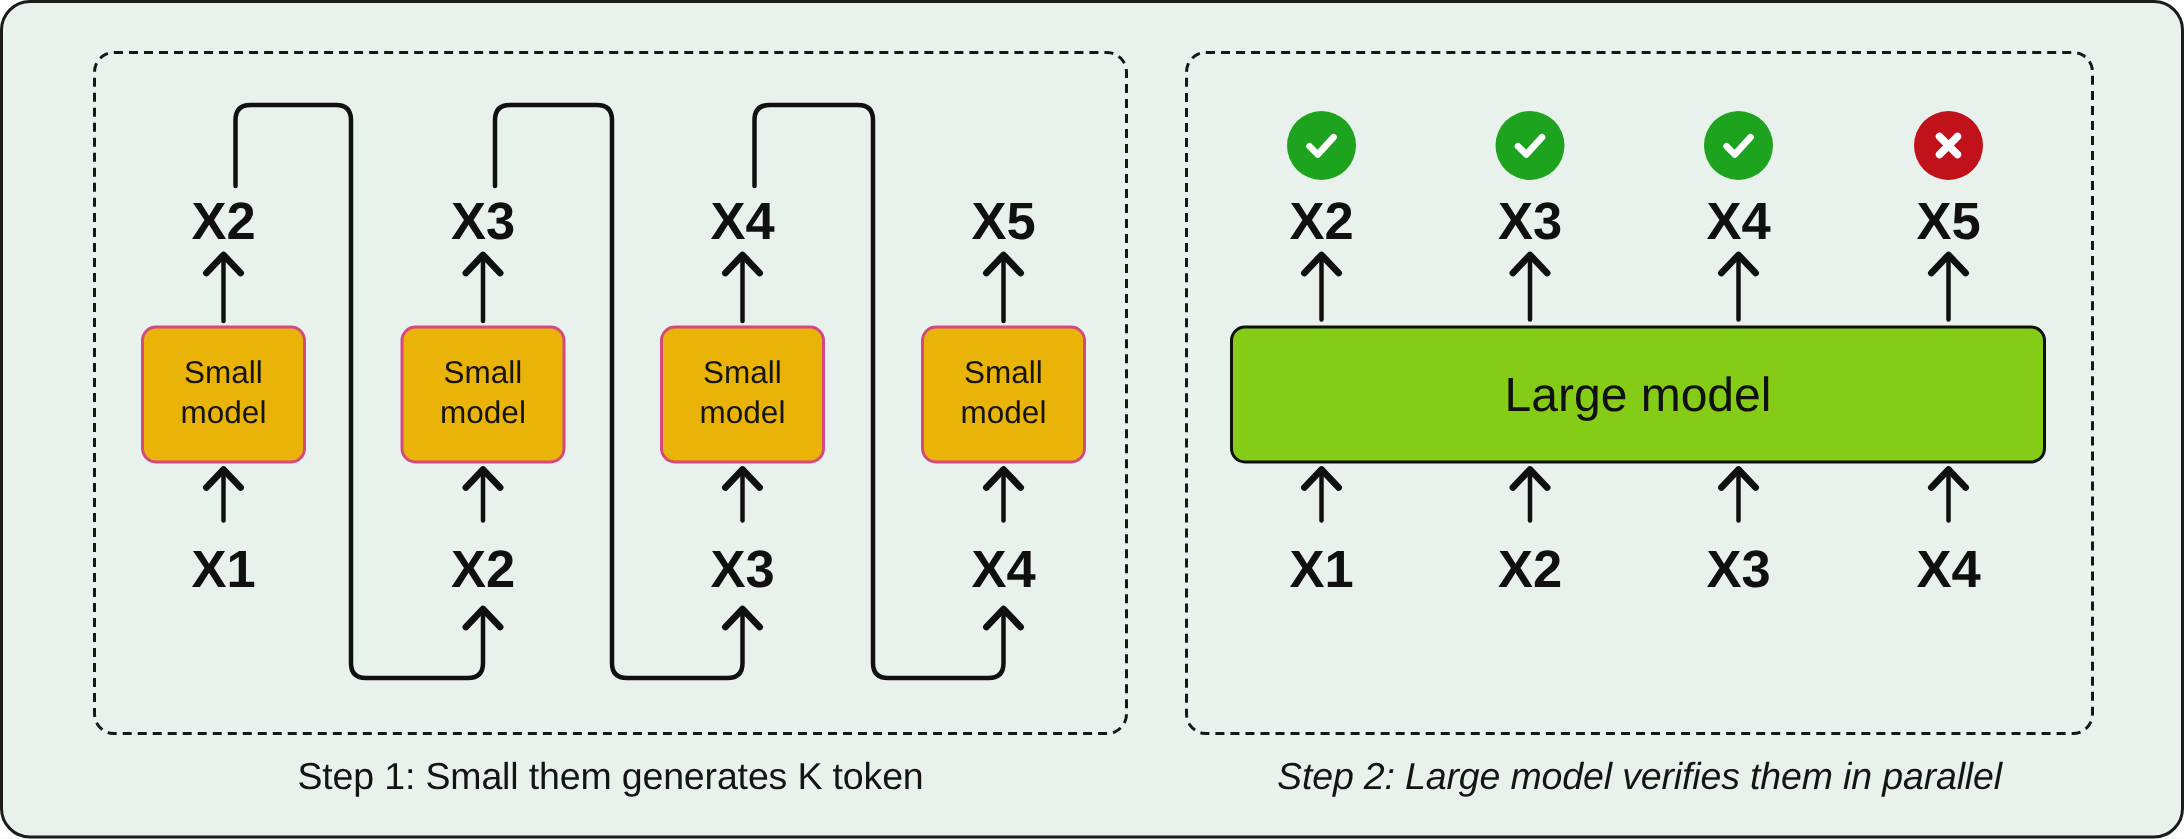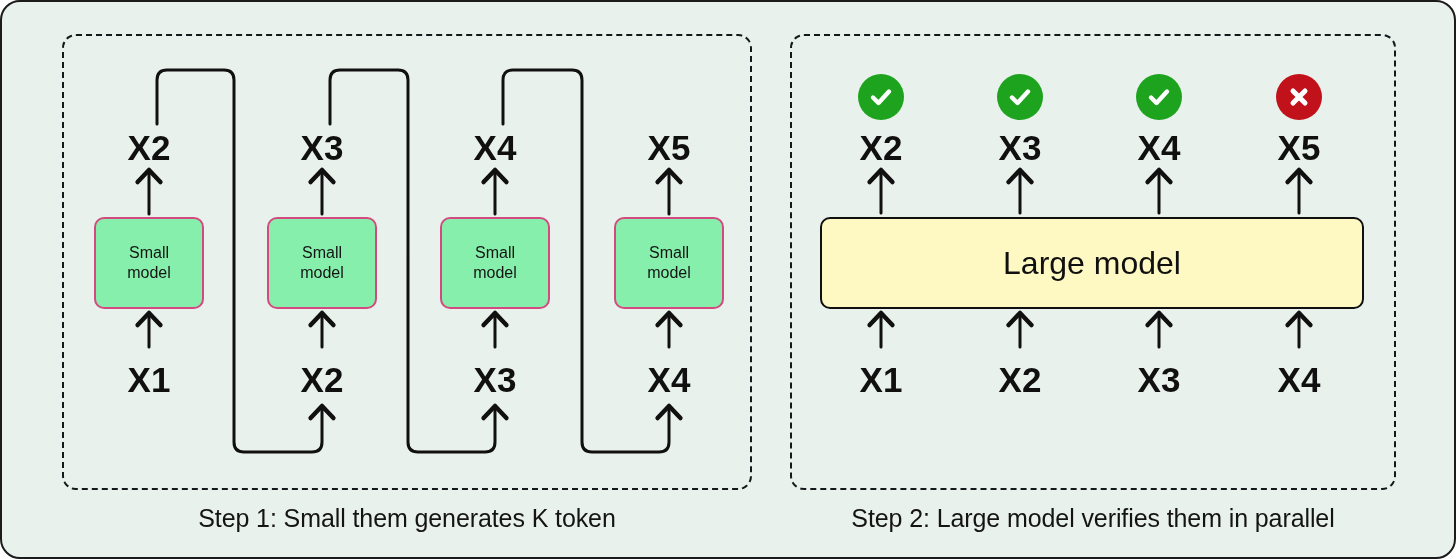--- a/index.html
+++ b/index.html
@@ -29,51 +29,51 @@
   .caption{
     position:absolute;
     top:502px;
     font-size:25px;
     color:#141414;
     text-align:center;
     white-space:nowrap;
     letter-spacing:-0.1px;
   }
   #caption-left{ left:60px;  width:690px; }
-  #caption-right{left:788px; width:606px; }
+  #caption-right{left:788px; width:606px;font-style:italic; }
 
   .tok{
     position:absolute;
     font-size:35px;
     font-weight:700;
     color:#101010;
     text-align:center;
     width:110px;
     line-height:1;
     letter-spacing:0px;
   }
 
   .smallbox{
     position:absolute;
     width:110px;height:92px;
-    background:#86efac;
+    background:#eab308;
     border:2.5px solid #d44a80;
     border-radius:10px;
     box-sizing:border-box;
     display:flex;align-items:center;justify-content:center;
     text-align:center;
-    font-size:16px;
+    font-size:21px;
     color:#141414;
     line-height:1.28;
   }
 
   #large-model{
     position:absolute;
     left:818px;top:215px;width:544px;height:92px;
-    background:#fef9c3;
+    background:#84cc16;
     border:2.5px solid #101010;
     border-radius:10px;
     box-sizing:border-box;
     display:flex;align-items:center;justify-content:center;
     font-size:32px;
     color:#101010;
   }
 
   .status{
     position:absolute;

